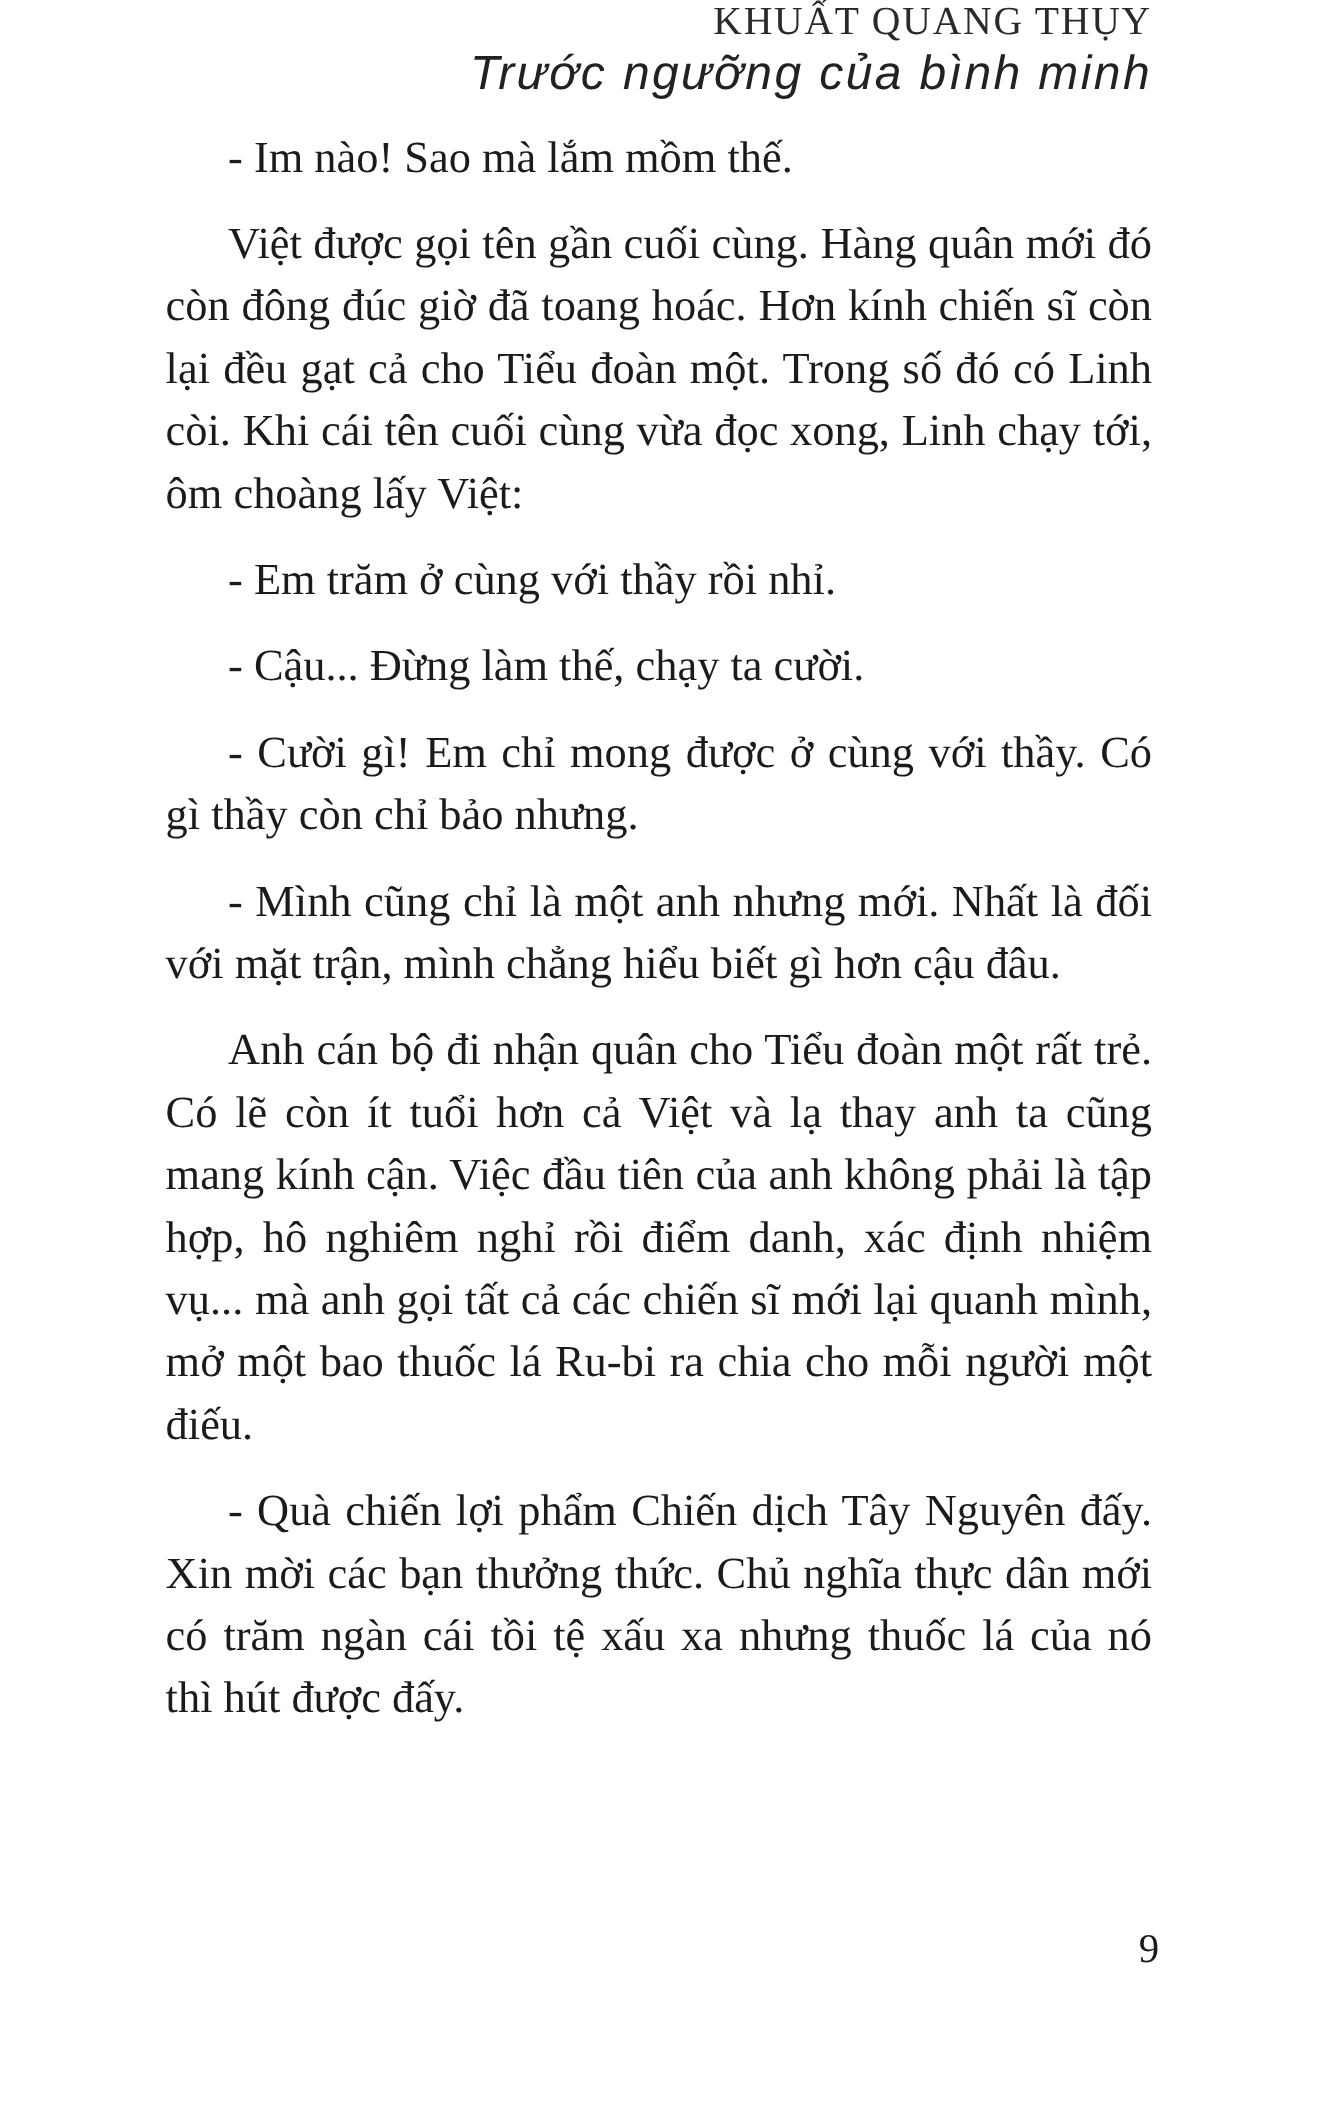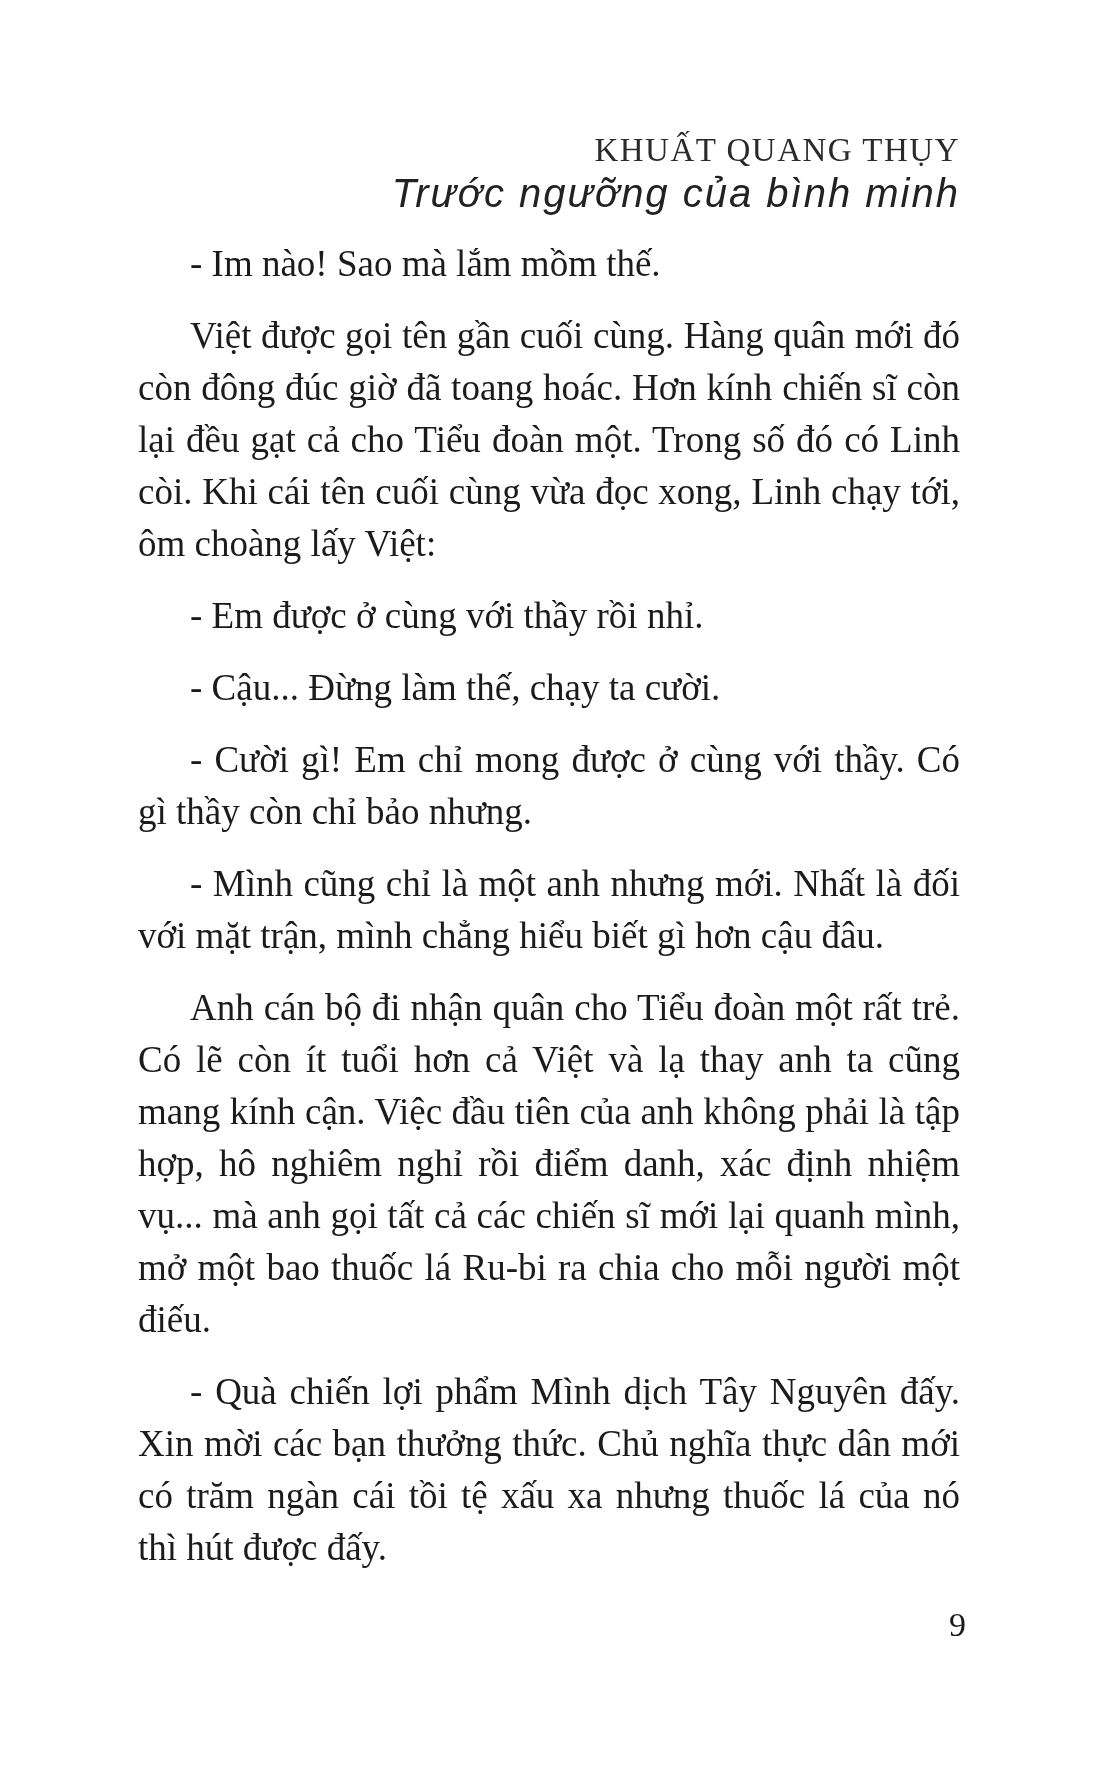--- a/index.html
+++ b/index.html
@@ -16,21 +16,20 @@
     font-family: "Liberation Serif", serif;
     color: #1c1c1c;
   }
   .content {
     position: absolute;
     left: 138px;
     top: 0;
     width: 822px;
   }
   .page-header {
-    padding-top: 132px;
     text-align: right;
   }
   .author {
     font-family: "Liberation Serif", serif;
     font-size: 33px;
     line-height: 37px;
     letter-spacing: 1.5px;
     color: #2a2a2a;
     font-variant: normal;
   }
@@ -74,24 +73,24 @@
   <div class="content">
 
     <div class="page-header">
       <div class="author">KHUẤT QUANG THỤY</div>
       <div class="book-title">Trước ngưỡng của bình minh</div>
     </div>
 
     <div class="body-text">
       <p>- Im nào! Sao mà lắm mồm thế.</p>
       <p>Việt được gọi tên gần cuối cùng. Hàng quân mới đó còn đông đúc giờ đã toang hoác. Hơn kính chiến sĩ còn lại đều gạt cả cho Tiểu đoàn một. Trong số đó có Linh còi. Khi cái tên cuối cùng vừa đọc xong, Linh chạy tới, ôm choàng lấy Việt:</p>
-      <p>- Em được ở cùng với thầy rồi nhỉ.</p>
+      <p>- Em trăm ở cùng với thầy rồi nhỉ.</p>
       <p>- Cậu... Đừng làm thế, chạy ta cười.</p>
       <p>- Cười gì! Em chỉ mong được ở cùng với thầy. Có gì thầy còn chỉ bảo nhưng.</p>
       <p>- Mình cũng chỉ là một anh nhưng mới. Nhất là đối với mặt trận, mình chẳng hiểu biết gì hơn cậu đâu.</p>
       <p>Anh cán bộ đi nhận quân cho Tiểu đoàn một rất trẻ. Có lẽ còn ít tuổi hơn cả Việt và lạ thay anh ta cũng mang kính cận. Việc đầu tiên của anh không phải là tập hợp, hô nghiêm nghỉ rồi điểm danh, xác định nhiệm vụ... mà anh gọi tất cả các chiến sĩ mới lại quanh mình, mở một bao thuốc lá Ru-bi ra chia cho mỗi người một điếu.</p>
-      <p>- Quà chiến lợi phẩm Mình dịch Tây Nguyên đấy. Xin mời các bạn thưởng thức. Chủ nghĩa thực dân mới có trăm ngàn cái tồi tệ xấu xa nhưng thuốc lá của nó thì hút được đấy.</p>
+      <p>- Quà chiến lợi phẩm Chiến dịch Tây Nguyên đấy. Xin mời các bạn thưởng thức. Chủ nghĩa thực dân mới có trăm ngàn cái tồi tệ xấu xa nhưng thuốc lá của nó thì hút được đấy.</p>
     </div>
 
   </div>
 
   <div class="page-number">9</div>
 </div>
 
 </body></html>

